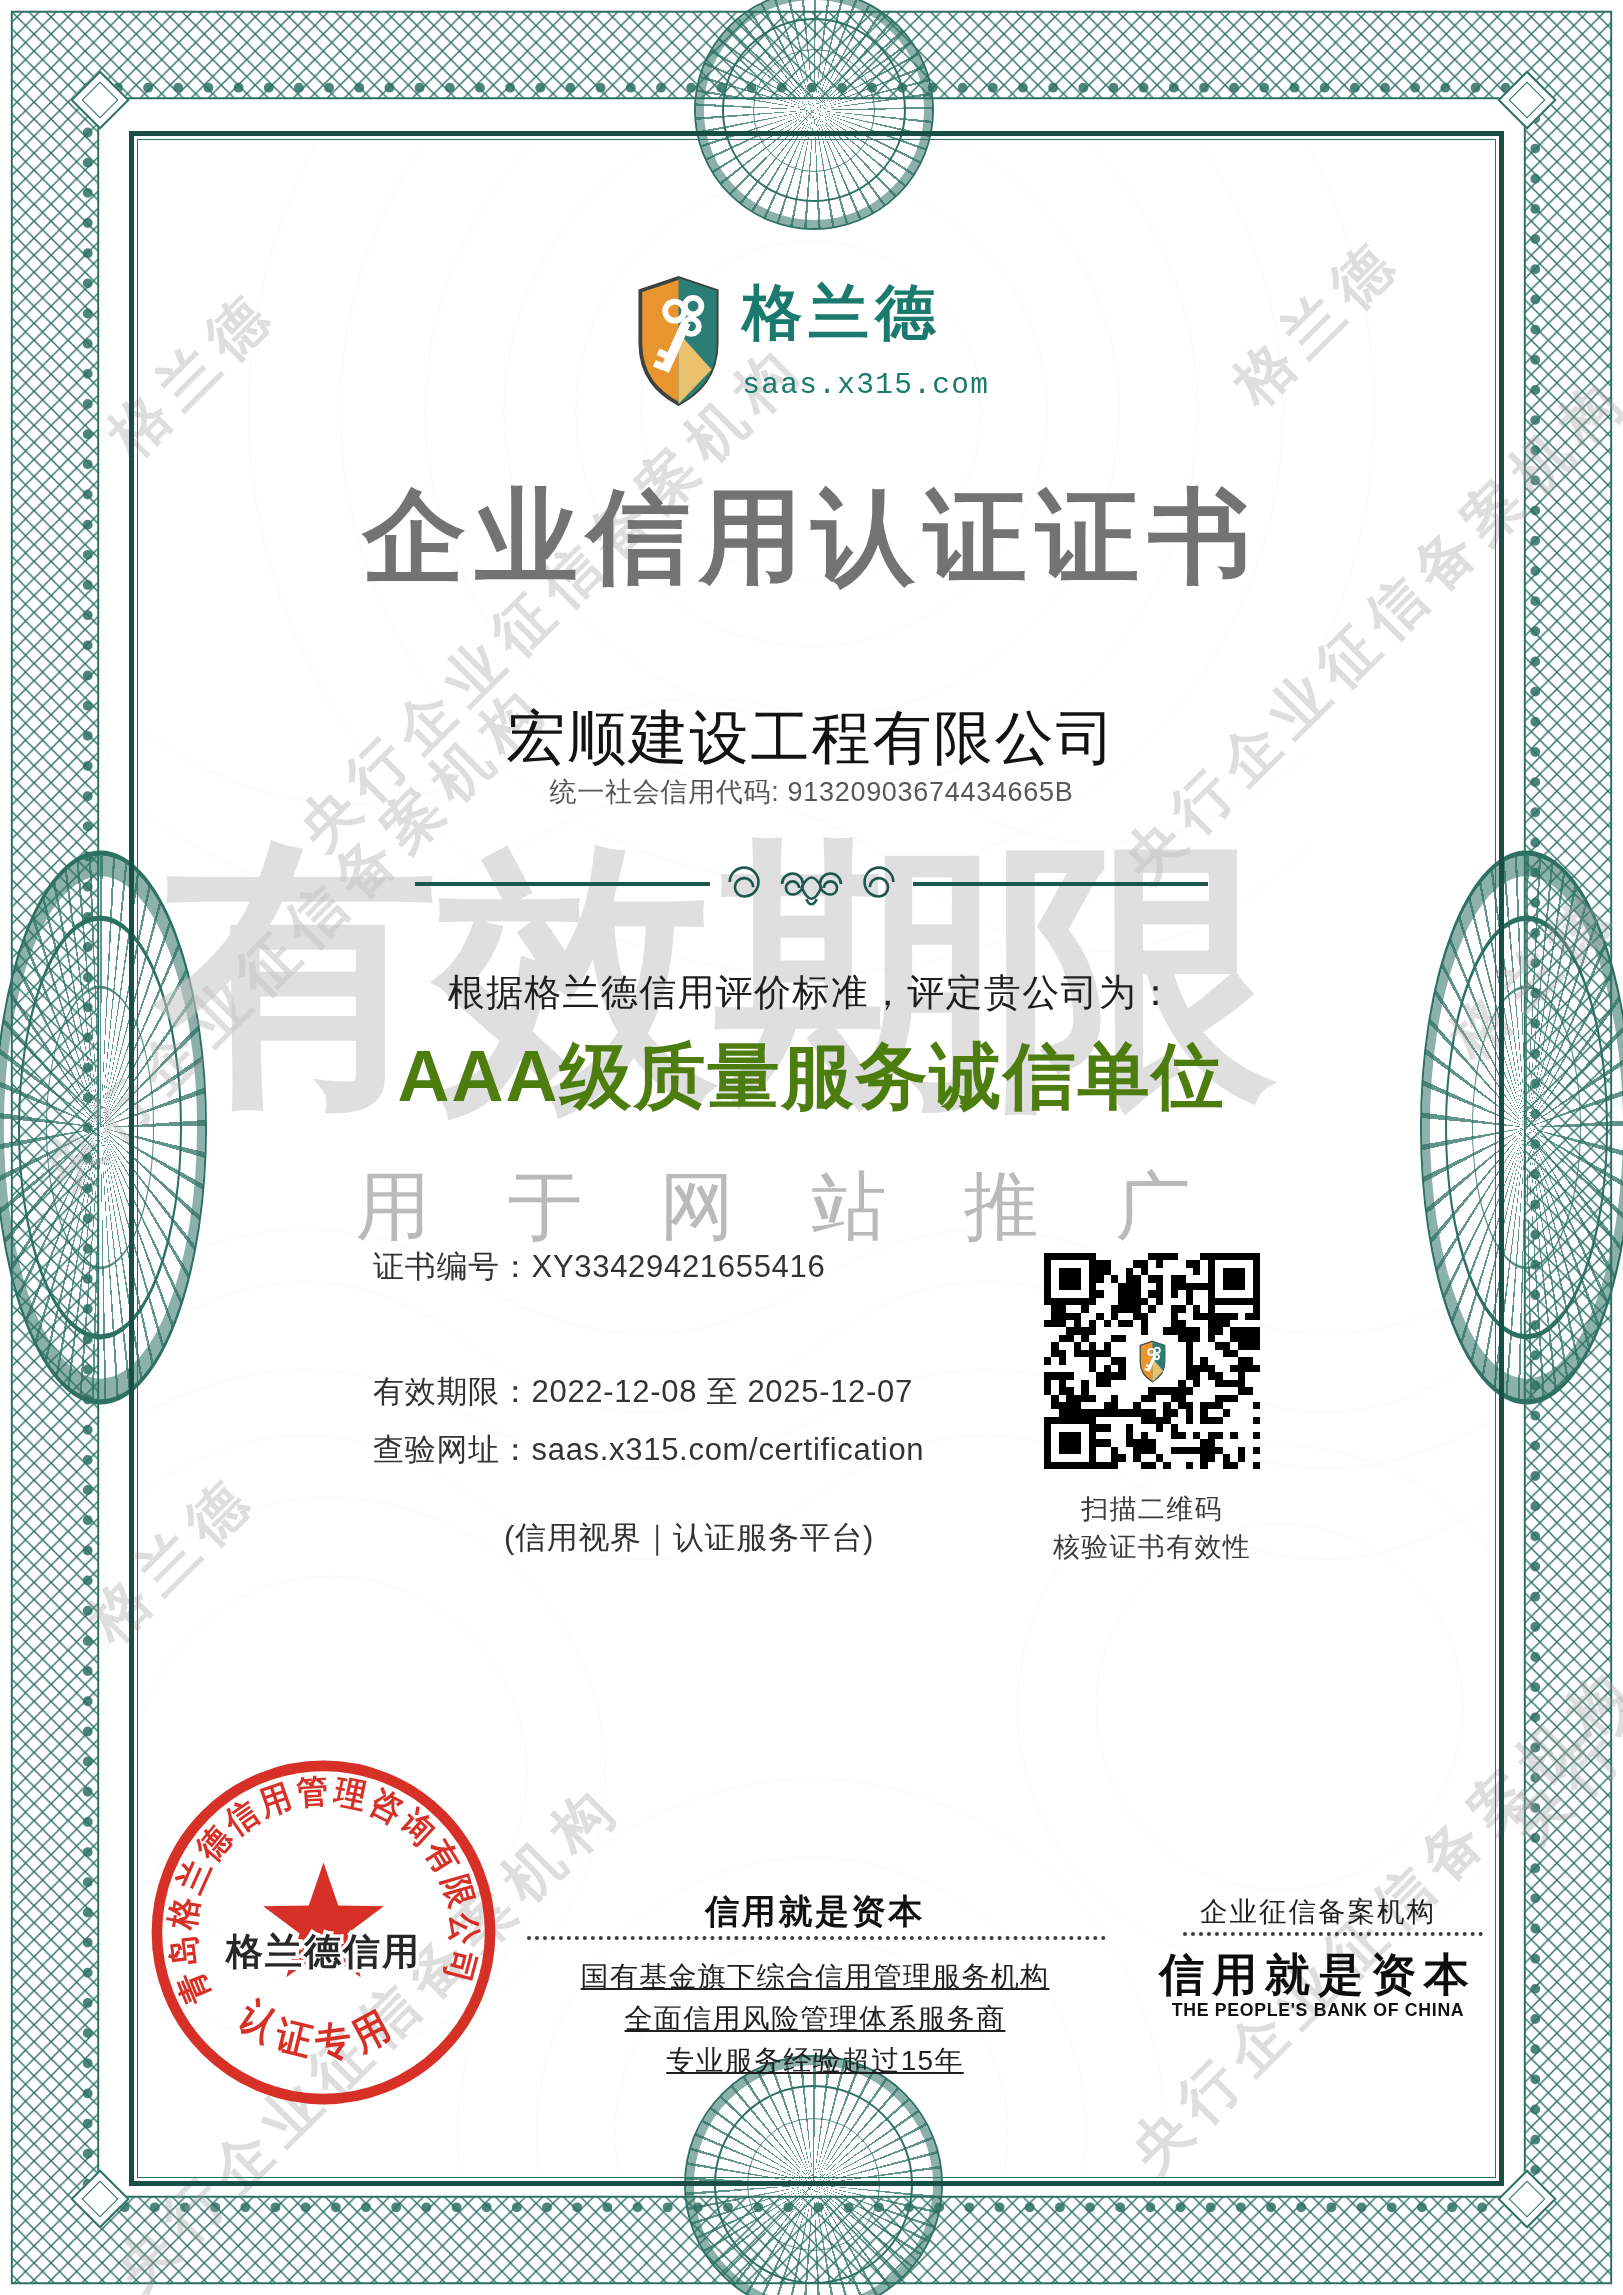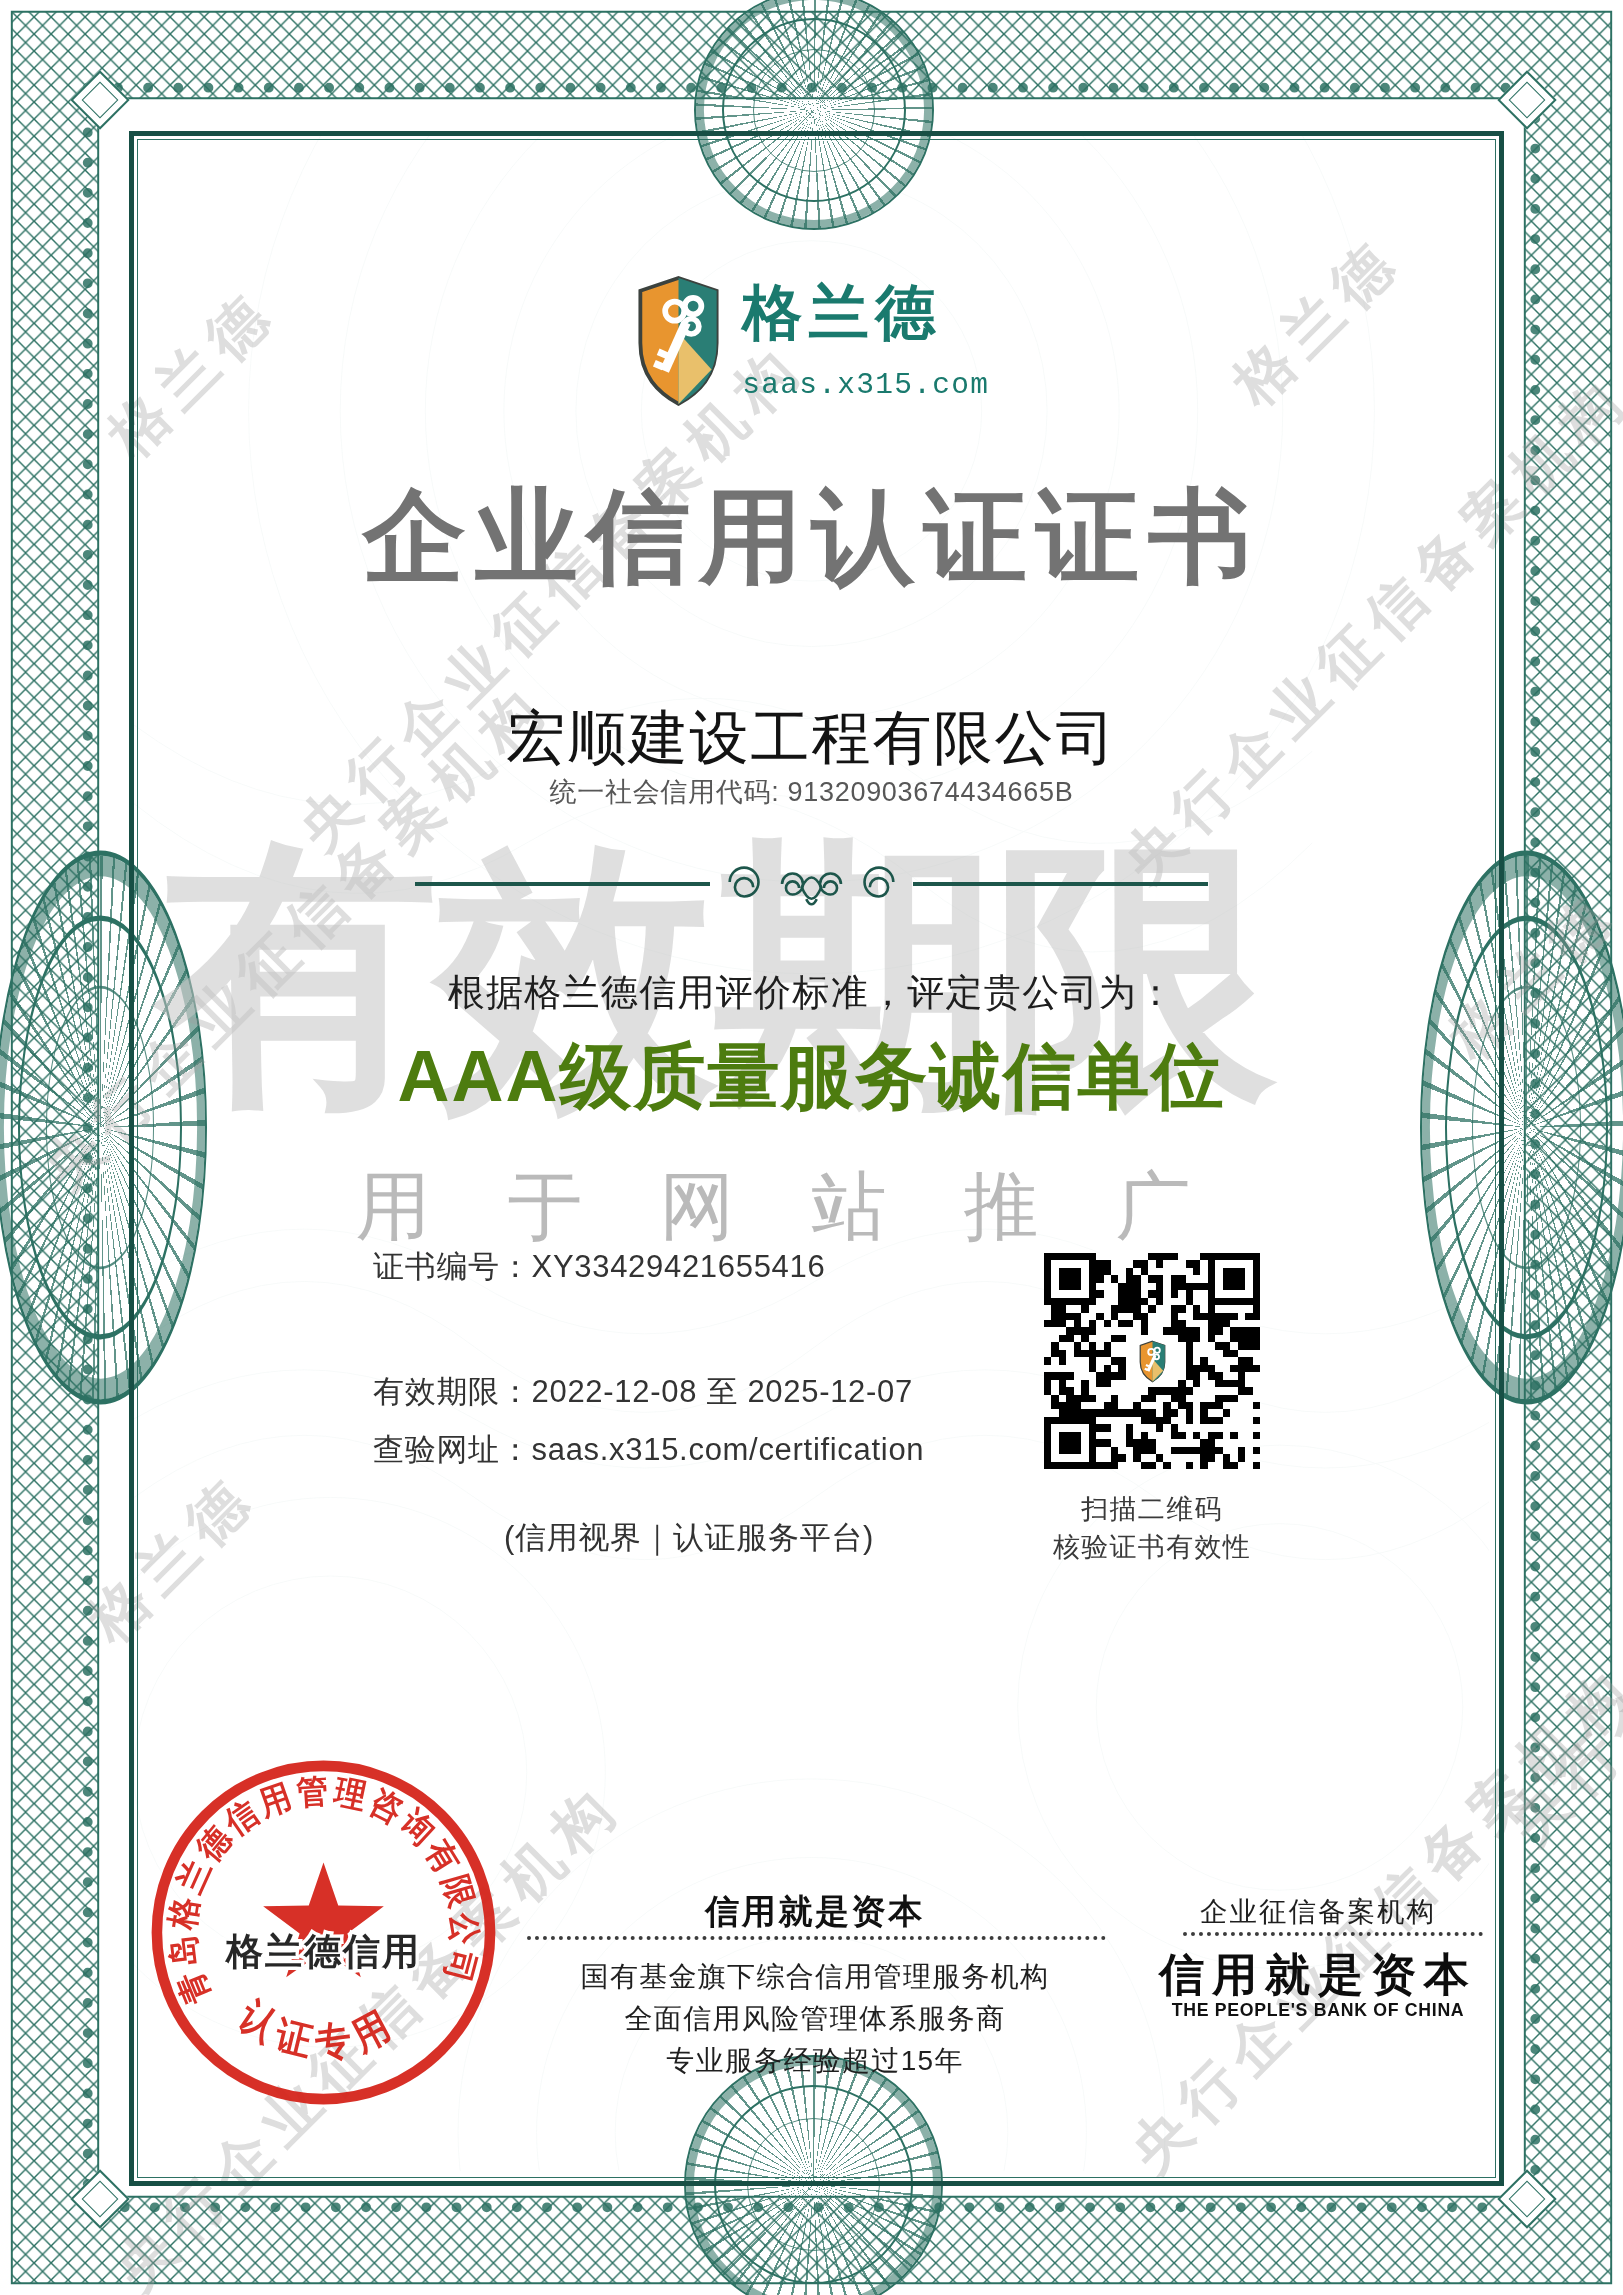--- a/index.html
+++ b/index.html
@@ -62,21 +62,21 @@
   #qr-logo{left:1128px;top:1337px;width:48px;height:48px;background:#fff;z-index:4;
            display:flex;align-items:center;justify-content:center;}
   .qr-caption{position:absolute;left:1152px;transform:translateX(-50%);font-size:27px;color:#3a3a3a;
               letter-spacing:1.3px;z-index:3;white-space:nowrap;}
 
   
   #slogan{top:1889px;left:815px;transform:translateX(-50%);font-size:34px;font-weight:700;color:#111;
           letter-spacing:2.6px;z-index:3;}
   #dots-center{left:527px;top:1936px;width:579px;border-top:4.6px dotted #3c3c3c;z-index:3;}
   .footer-line{position:absolute;left:815px;transform:translateX(-50%);font-size:28px;color:#1f1f1f;
-               letter-spacing:1.3px;z-index:3;white-space:nowrap;}
+               letter-spacing:1.3px;z-index:3;white-space:nowrap;text-decoration:underline;}
   #filing-label{position:absolute;left:1318px;transform:translateX(-50%);top:1894px;font-size:27.5px;
                 color:#1f1f1f;letter-spacing:2px;z-index:3;white-space:nowrap;}
   #dots-right{left:1183px;top:1932px;width:300px;border-top:4.6px dotted #3c3c3c;z-index:3;}
   #bank-cn{position:absolute;left:1318px;transform:translateX(-50%);top:1945px;font-size:45px;font-weight:700;
            font-family:"Liberation Serif",serif;color:#0d0d0d;letter-spacing:7.9px;z-index:3;white-space:nowrap;}
   #bank-en{position:absolute;left:1318px;transform:translateX(-50%);top:2000px;font-size:17.7px;font-weight:700;
            color:#111;letter-spacing:0.7px;z-index:3;white-space:nowrap;}
 
   
   #seal{left:145px;top:1754px;z-index:5;opacity:.95;}

